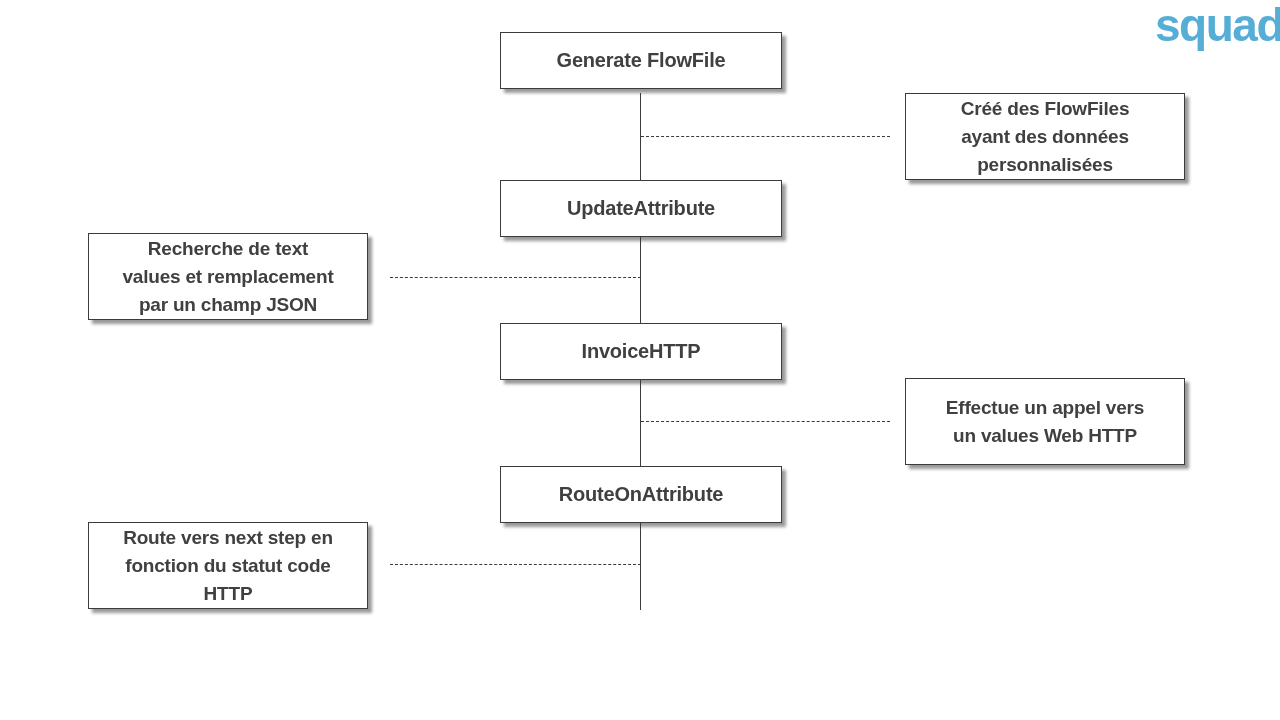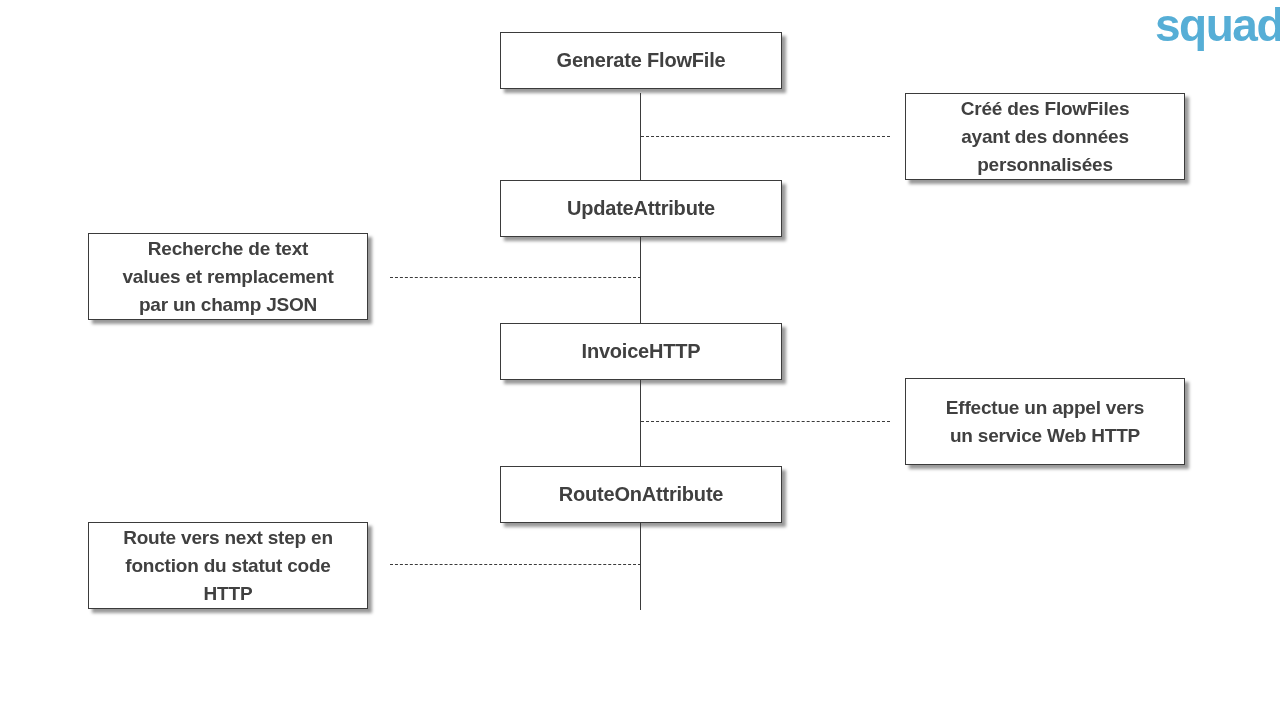--- a/index.html
+++ b/index.html
@@ -164,21 +164,21 @@
 ayant des données
 personnalisées</span>
   </div>
   <div class="annot annot-left-1">
     <span class="annot-text">Recherche de text
 values et remplacement
 par un champ JSON</span>
   </div>
   <div class="annot annot-right-2">
     <span class="annot-text">Effectue un appel vers
-un service Web HTTP</span>
+un values Web HTTP</span>
   </div>
   <div class="annot annot-left-2">
     <span class="annot-text">Route vers next step en
 fonction du statut code
 HTTP</span>
   </div>
 
   <div class="page-number">13</div>
   <div class="page-badge">13</div>
 

